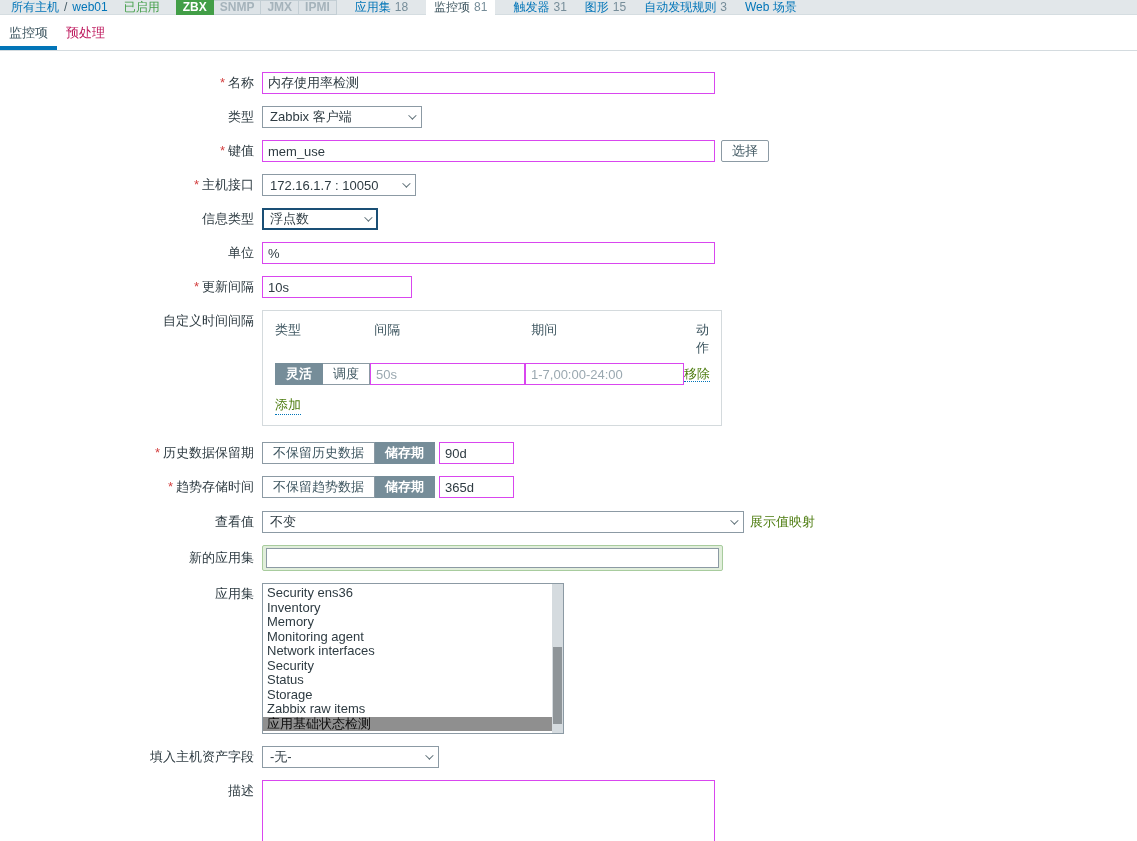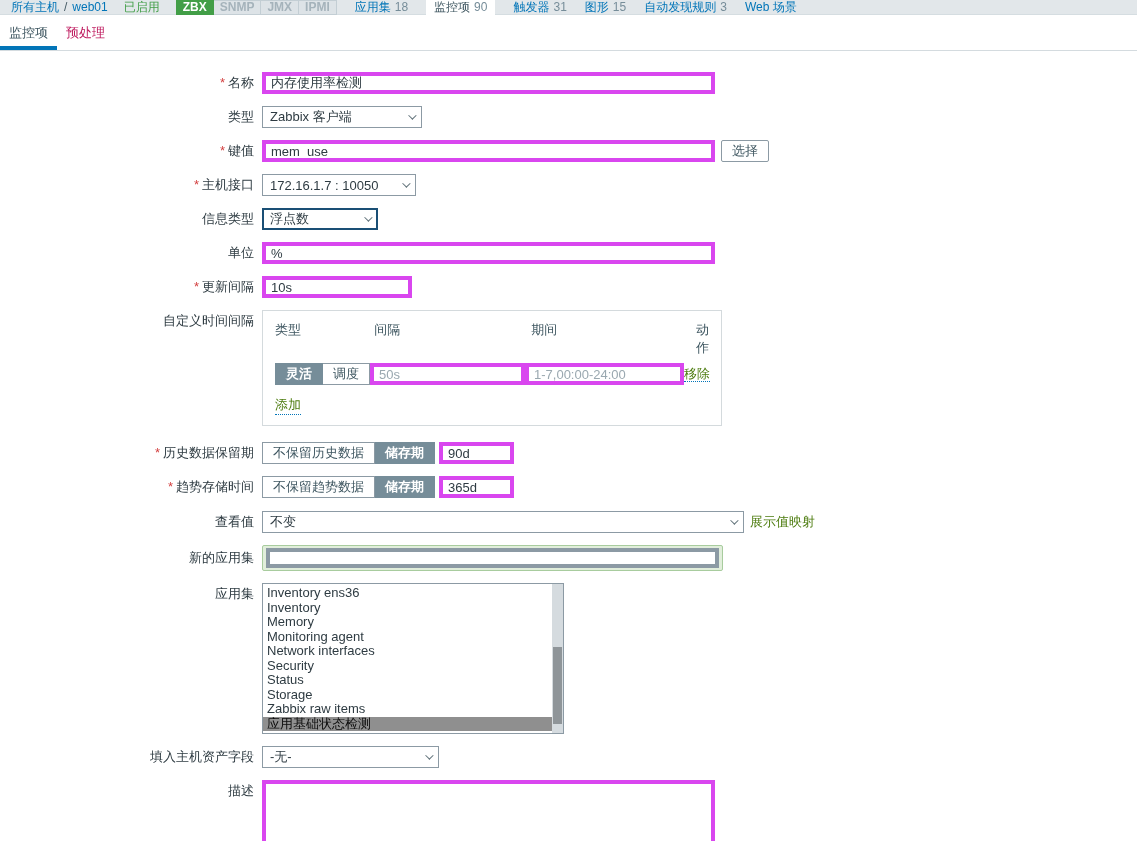--- a/index.html
+++ b/index.html
@@ -46,21 +46,21 @@
   
   .form { padding-top:21px; }
   .row { display:flex; align-items:flex-start; margin-bottom:12px; }
   .lbl {
     width:262px; text-align:right; padding-right:8px; line-height:22px;
     color:#2e3b42; flex:none; white-space:nowrap;
   }
   .req { color:#d33f3f; margin-right:3px; }
   .fields { display:flex; align-items:flex-start; }
   input.ti, textarea.ta {
-    height:22px; border:4px solid #d946ef; background:#fff; padding:2px 5px;
+    height:22px; border:1px solid #d946ef; background:#fff; padding:2px 5px;
     font-family:"Liberation Sans", sans-serif; font-size:13px; color:#2e3b42; outline:none;
   }
   input.ti::placeholder { color:#9aa8b0; }
   .w-full { width:453px; }
   textarea.ta { width:453px; height:110px; resize:none; }
   .btn {
     height:22px; margin-left:6px; padding:0 10px; background:#fff;
     border:1px solid #8c9aa4; border-radius:2px; color:#3e5660;
     font-family:"Liberation Sans", sans-serif; font-size:13px; cursor:pointer;
   }
@@ -127,21 +127,21 @@
     <span class="iface">JMX</span>
     <span class="iface">IPMI</span>
   </span>
 
   <span class="nav-link">
     <span>应用集</span><span class="nav-count">18</span>
   </span>
 
   <span class="nav-chip">
     <span class="chip-label">监控项</span>
-      <span class="nav-count">90</span>
+      <span class="nav-count">81</span>
   </span>
 
   <span class="nav-link">
     <span>触发器</span><span class="nav-count">31</span>
   </span>
 
   <span class="nav-link">
     <span>图形</span><span class="nav-count">15</span>
   </span>
 
@@ -291,21 +291,21 @@
       <div class="green-wrap">
         <input class="ti" value="" style="">
       </div>
     </div>
   </div>
 
   <div class="row">
     <div class="lbl"><span>应用集</span></div>
     <div class="fields">
       <div class="listbox">
-        <div class="lb-item">Inventory ens36</div>
+        <div class="lb-item">Security ens36</div>
         <div class="lb-item">Inventory</div>
         <div class="lb-item">Memory</div>
         <div class="lb-item">Monitoring agent</div>
         <div class="lb-item">Network interfaces</div>
         <div class="lb-item">Security</div>
         <div class="lb-item">Status</div>
         <div class="lb-item">Storage</div>
         <div class="lb-item">Zabbix raw items</div>
         <div class="lb-item sel-item">应用基础状态检测</div>
         <div class="lb-track">

